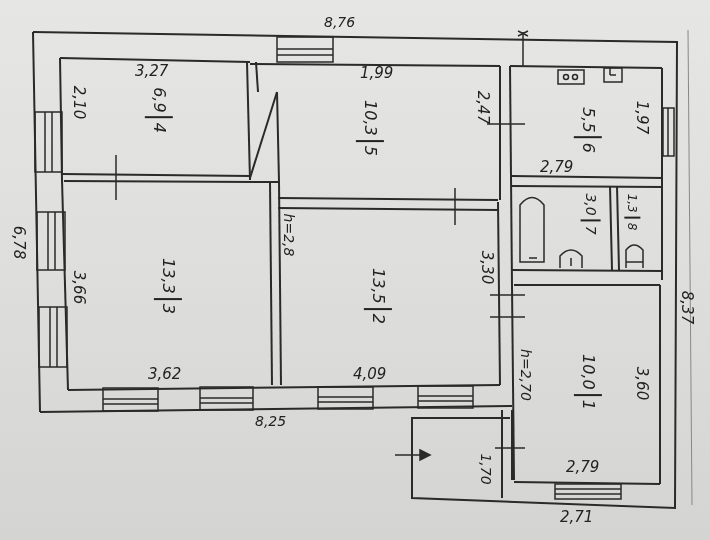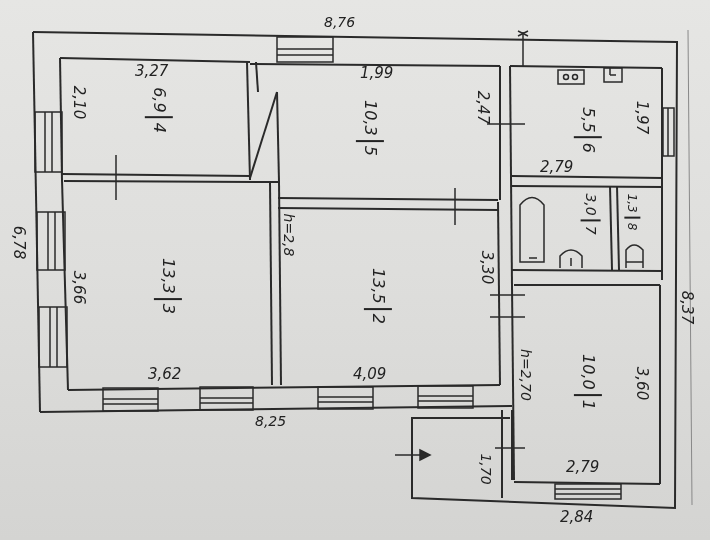--- a/index.html
+++ b/index.html
@@ -126,21 +126,21 @@
     <rect x="604" y="68" width="18" height="14"></rect>
     <line x1="610" y1="68" x2="610" y2="75"></line>
     <line x1="610" y1="75" x2="616" y2="75"></line>
   </g>
 
   <line x1="688" y1="30" x2="692" y2="505" stroke="#888" stroke-width="1"></line>
 </svg>
 
 <div class="lbl" style="left:324px;top:15px;font-size:14px;">8,76</div>
 <div class="lbl" style="left:255px;top:414px;font-size:14px;">8,25</div>
-<div class="lbl" style="left:560px;top:510px;font-size:15px;">2,84</div>
+<div class="lbl" style="left:560px;top:510px;font-size:15px;">2,71</div>
 <div class="lbl" style="left:2px;top:235px;transform:rotate(90deg);">6,78</div>
 <div class="lbl" style="left:670px;top:300px;transform:rotate(90deg);">8,37</div>
 
 <div class="lbl" style="left:122px;top:64px;margin-left:13px;">3,27</div>
 <div class="lbl" style="left:62px;top:95px;transform:rotate(90deg);">2,10</div>
 <div class="frac" style="left:136px;top:96px;">
   <span class="den">6,9</span>
   <span class="bar"></span>
   <span class="num">4</span>
 </div>

